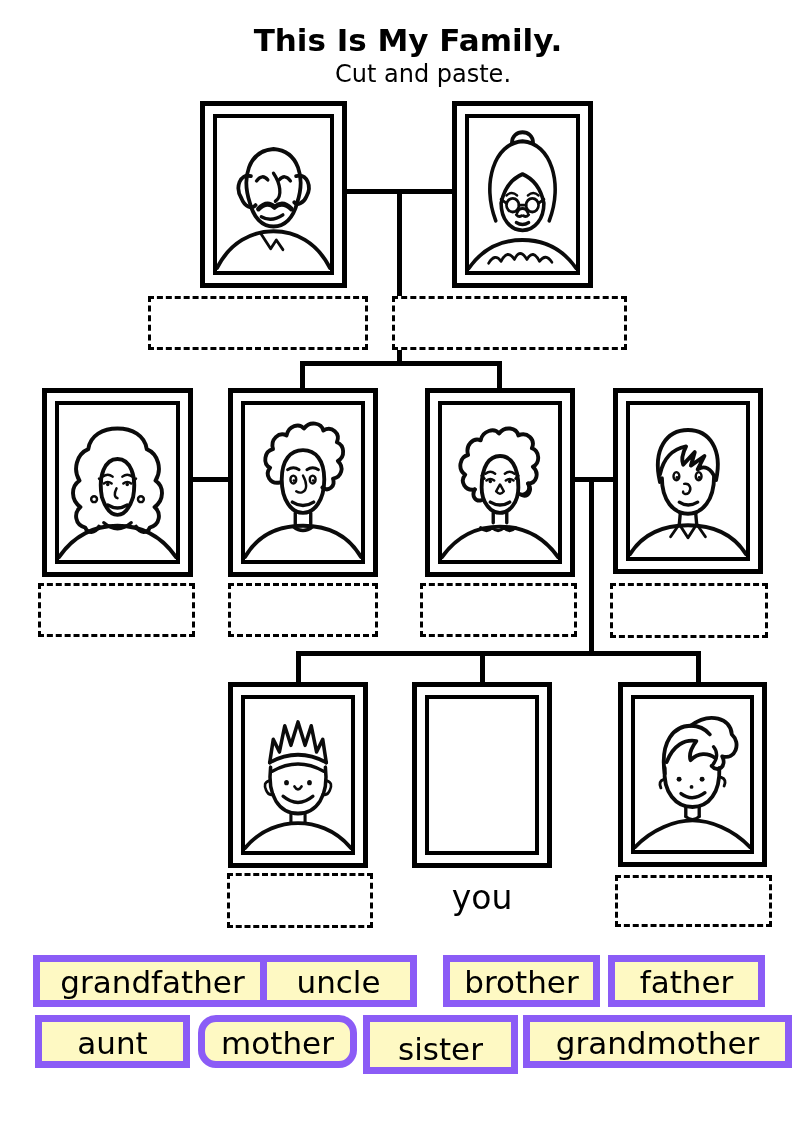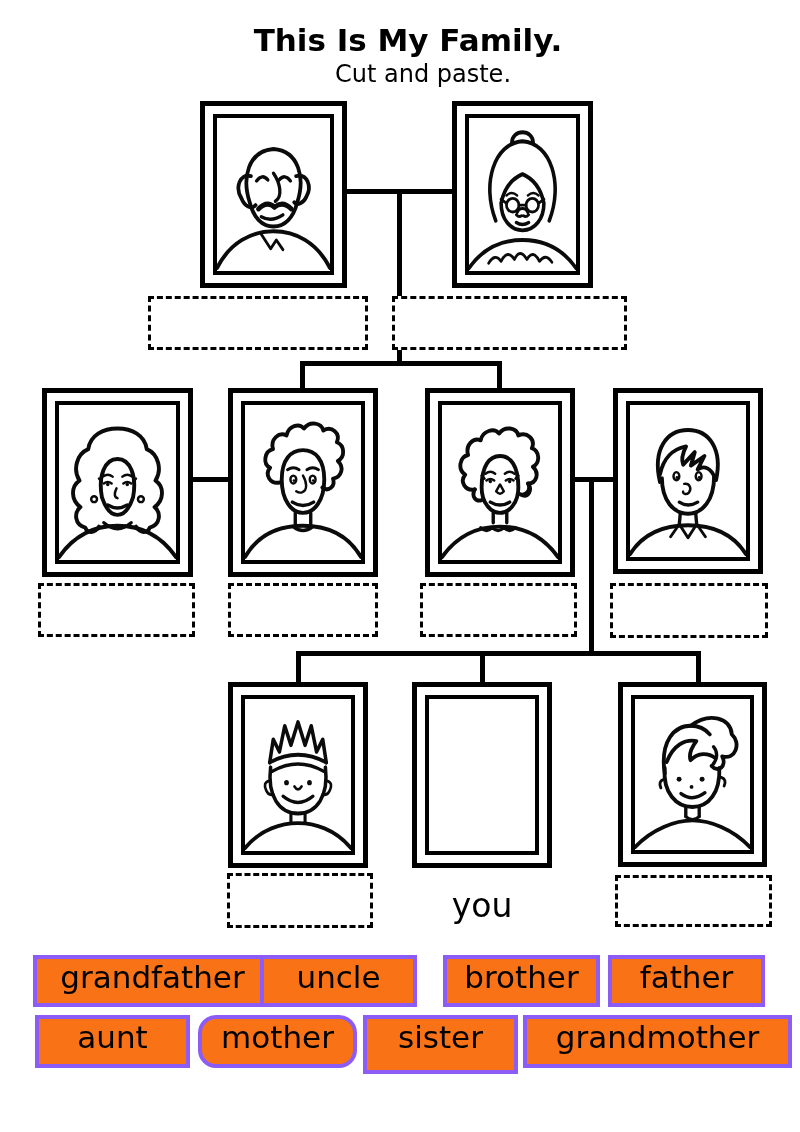--- a/index.html
+++ b/index.html
@@ -6,23 +6,23 @@
   .sheet{position:relative;width:800px;height:1132px;background:#ffffff;overflow:hidden;
          font-family:"DejaVu Sans","Liberation Sans",sans-serif;color:#000;}
   .title{position:absolute;left:16px;right:0;top:22px;text-align:center;
          font-size:31px;font-weight:bold;letter-spacing:0px;}
   .subtitle{position:absolute;left:0;right:0;top:60px;text-align:center;font-size:24px;padding-left:46px;}
   .line{position:absolute;background:#000;}
   .frame{position:absolute;box-sizing:border-box;border:5px solid #000;background:#fff;padding:8px;z-index:2;}
   .frame-inner{box-sizing:border-box;border:4px solid #000;width:100%;height:100%;overflow:hidden;background:#fff;}
   .frame-inner svg{display:block;width:100%;height:100%;}
   .dashed{position:absolute;box-sizing:border-box;border:3px dashed #000;background:#fff;z-index:2;}
-  .you{position:absolute;text-align:center;font-size:33px;z-index:2;margin-top:8px;}
-  .tile{position:absolute;box-sizing:border-box;border:4px solid #8b5cf6;background:#f97316;
-        display:flex;align-items:flex-start;justify-content:center;font-size:31px;z-index:2;}
+  .you{position:absolute;text-align:center;font-size:33px;z-index:2;}
+  .tile{position:absolute;box-sizing:border-box;border:7px solid #8b5cf6;background:#fef9c3;
+        display:flex;align-items:flex-end;justify-content:center;font-size:31px;z-index:2;}
   .copyright{position:absolute;left:0;right:0;top:1082px;text-align:center;
              font-family:"DejaVu Serif","Liberation Serif",serif;font-size:21px;}
   .face{fill:none;stroke:#0b0b0b;stroke-linecap:round;stroke-linejoin:round;}
 </style>
 </head>
 <body>
 
 <div class="sheet">
 
   <div class="title">This Is My Family.</div>

